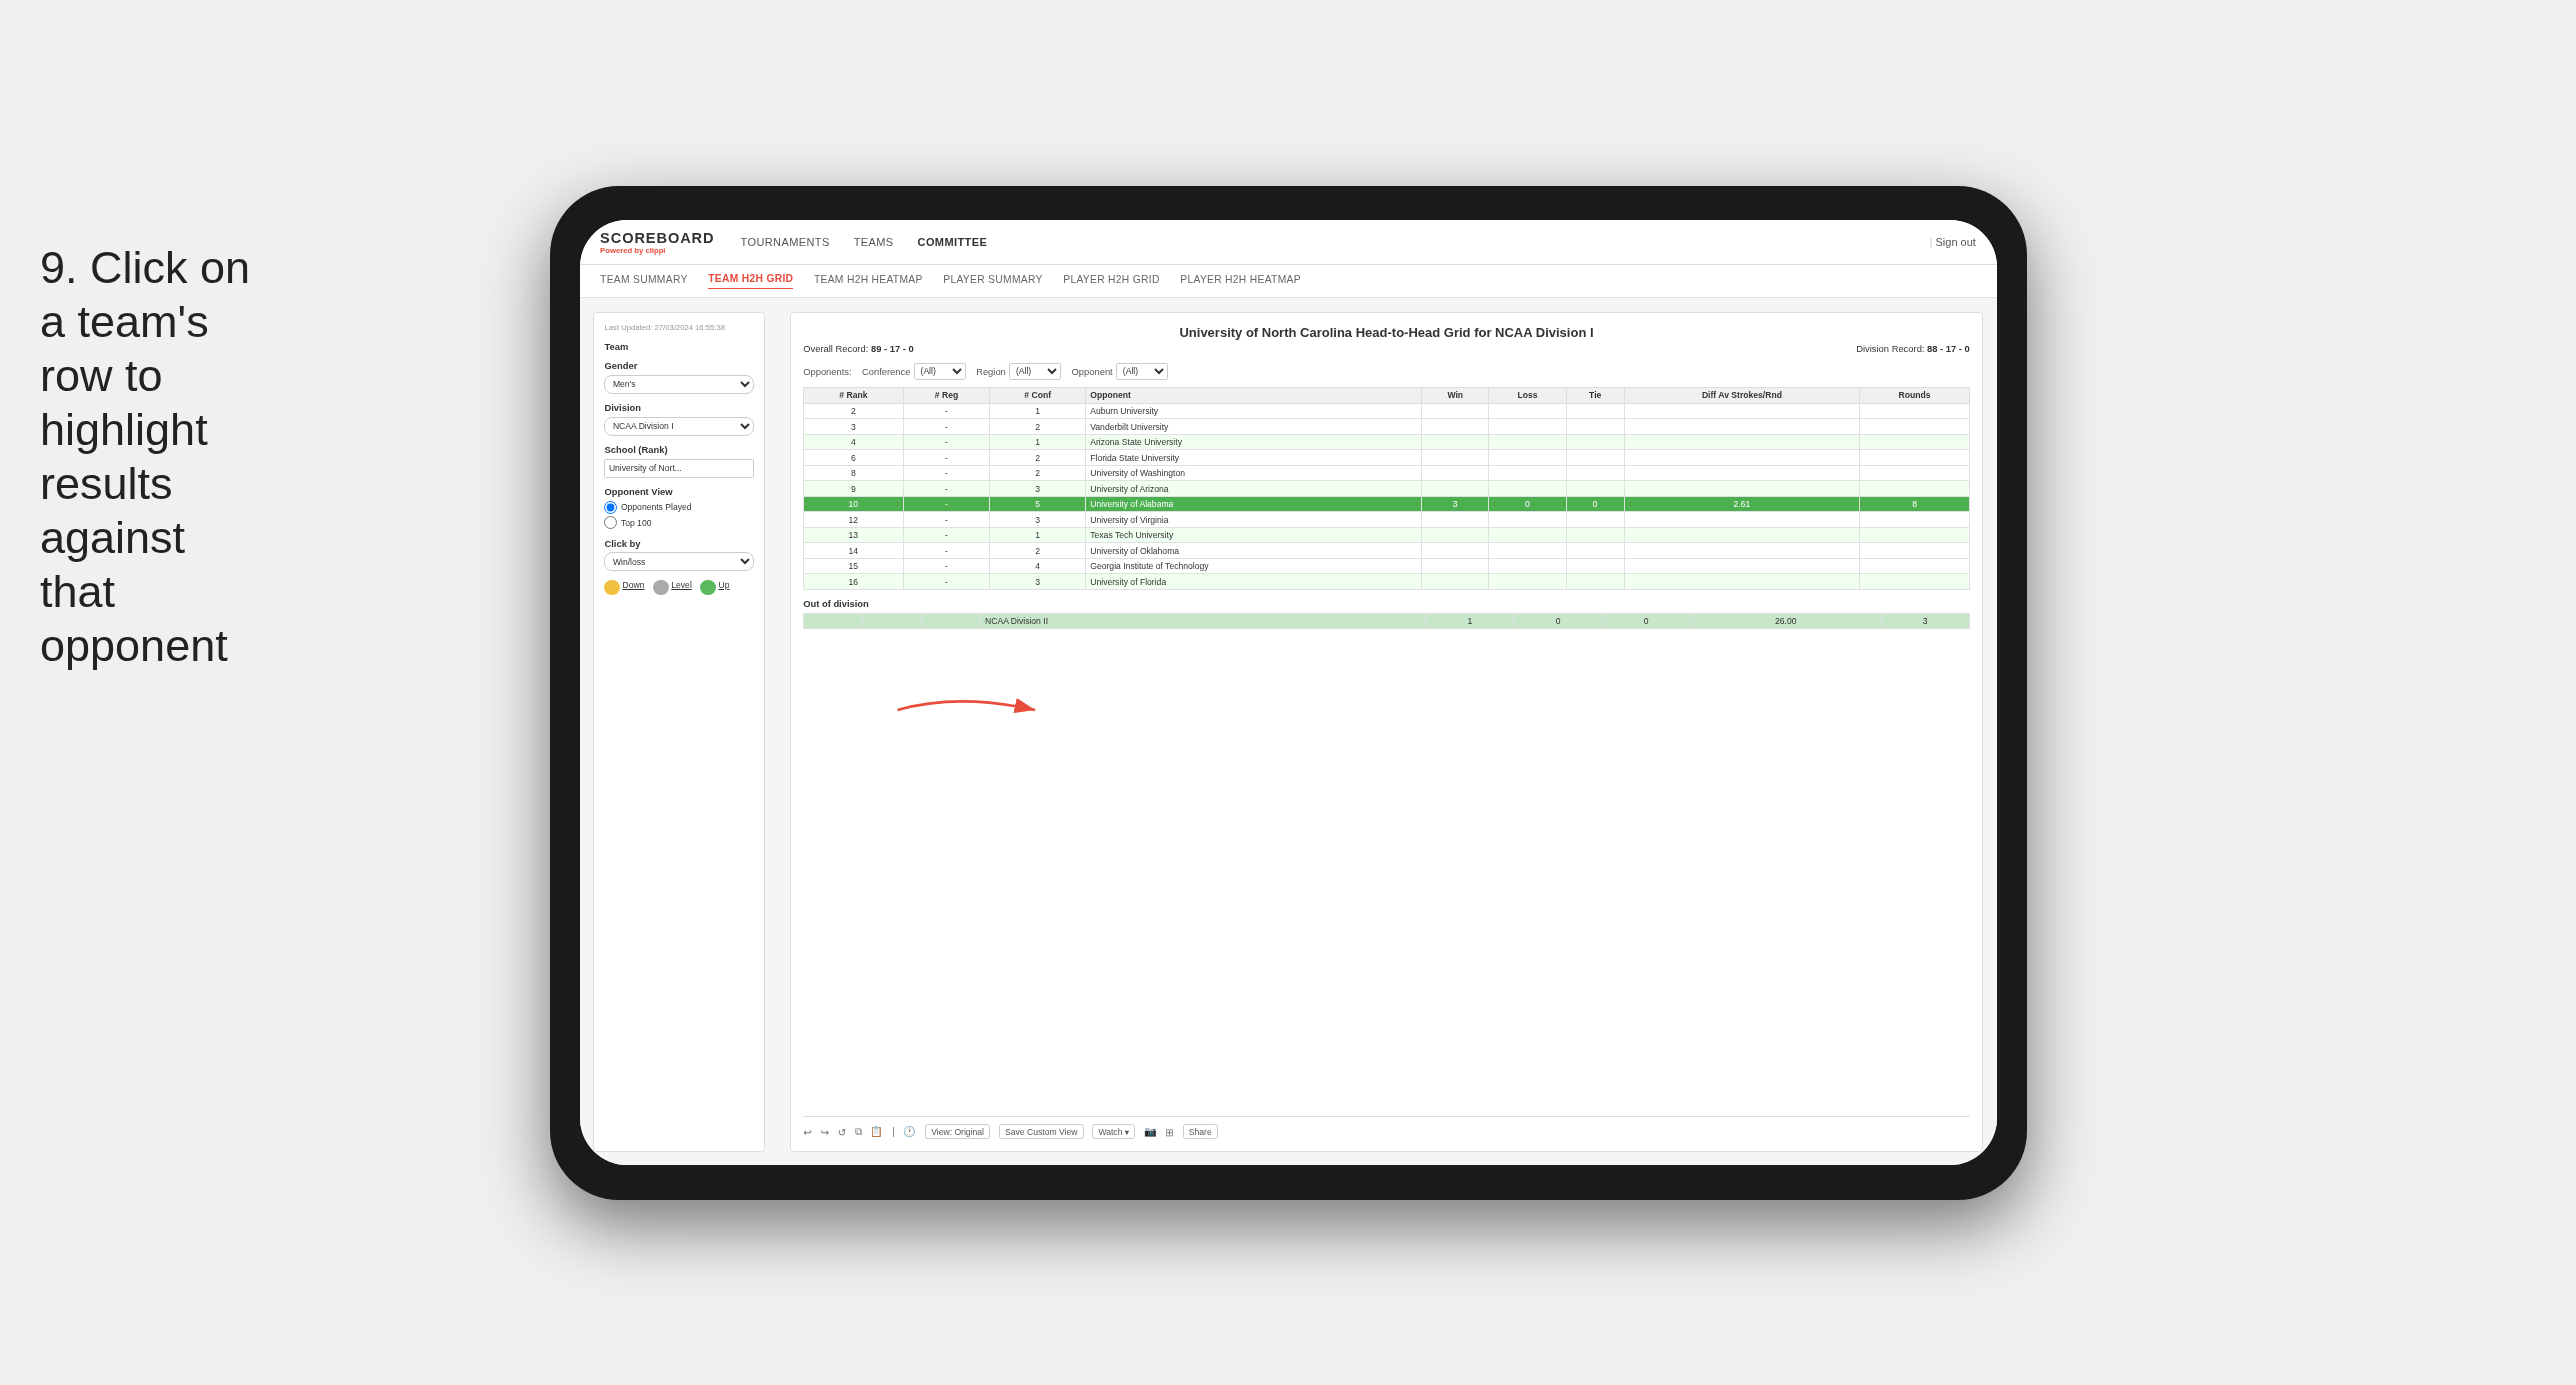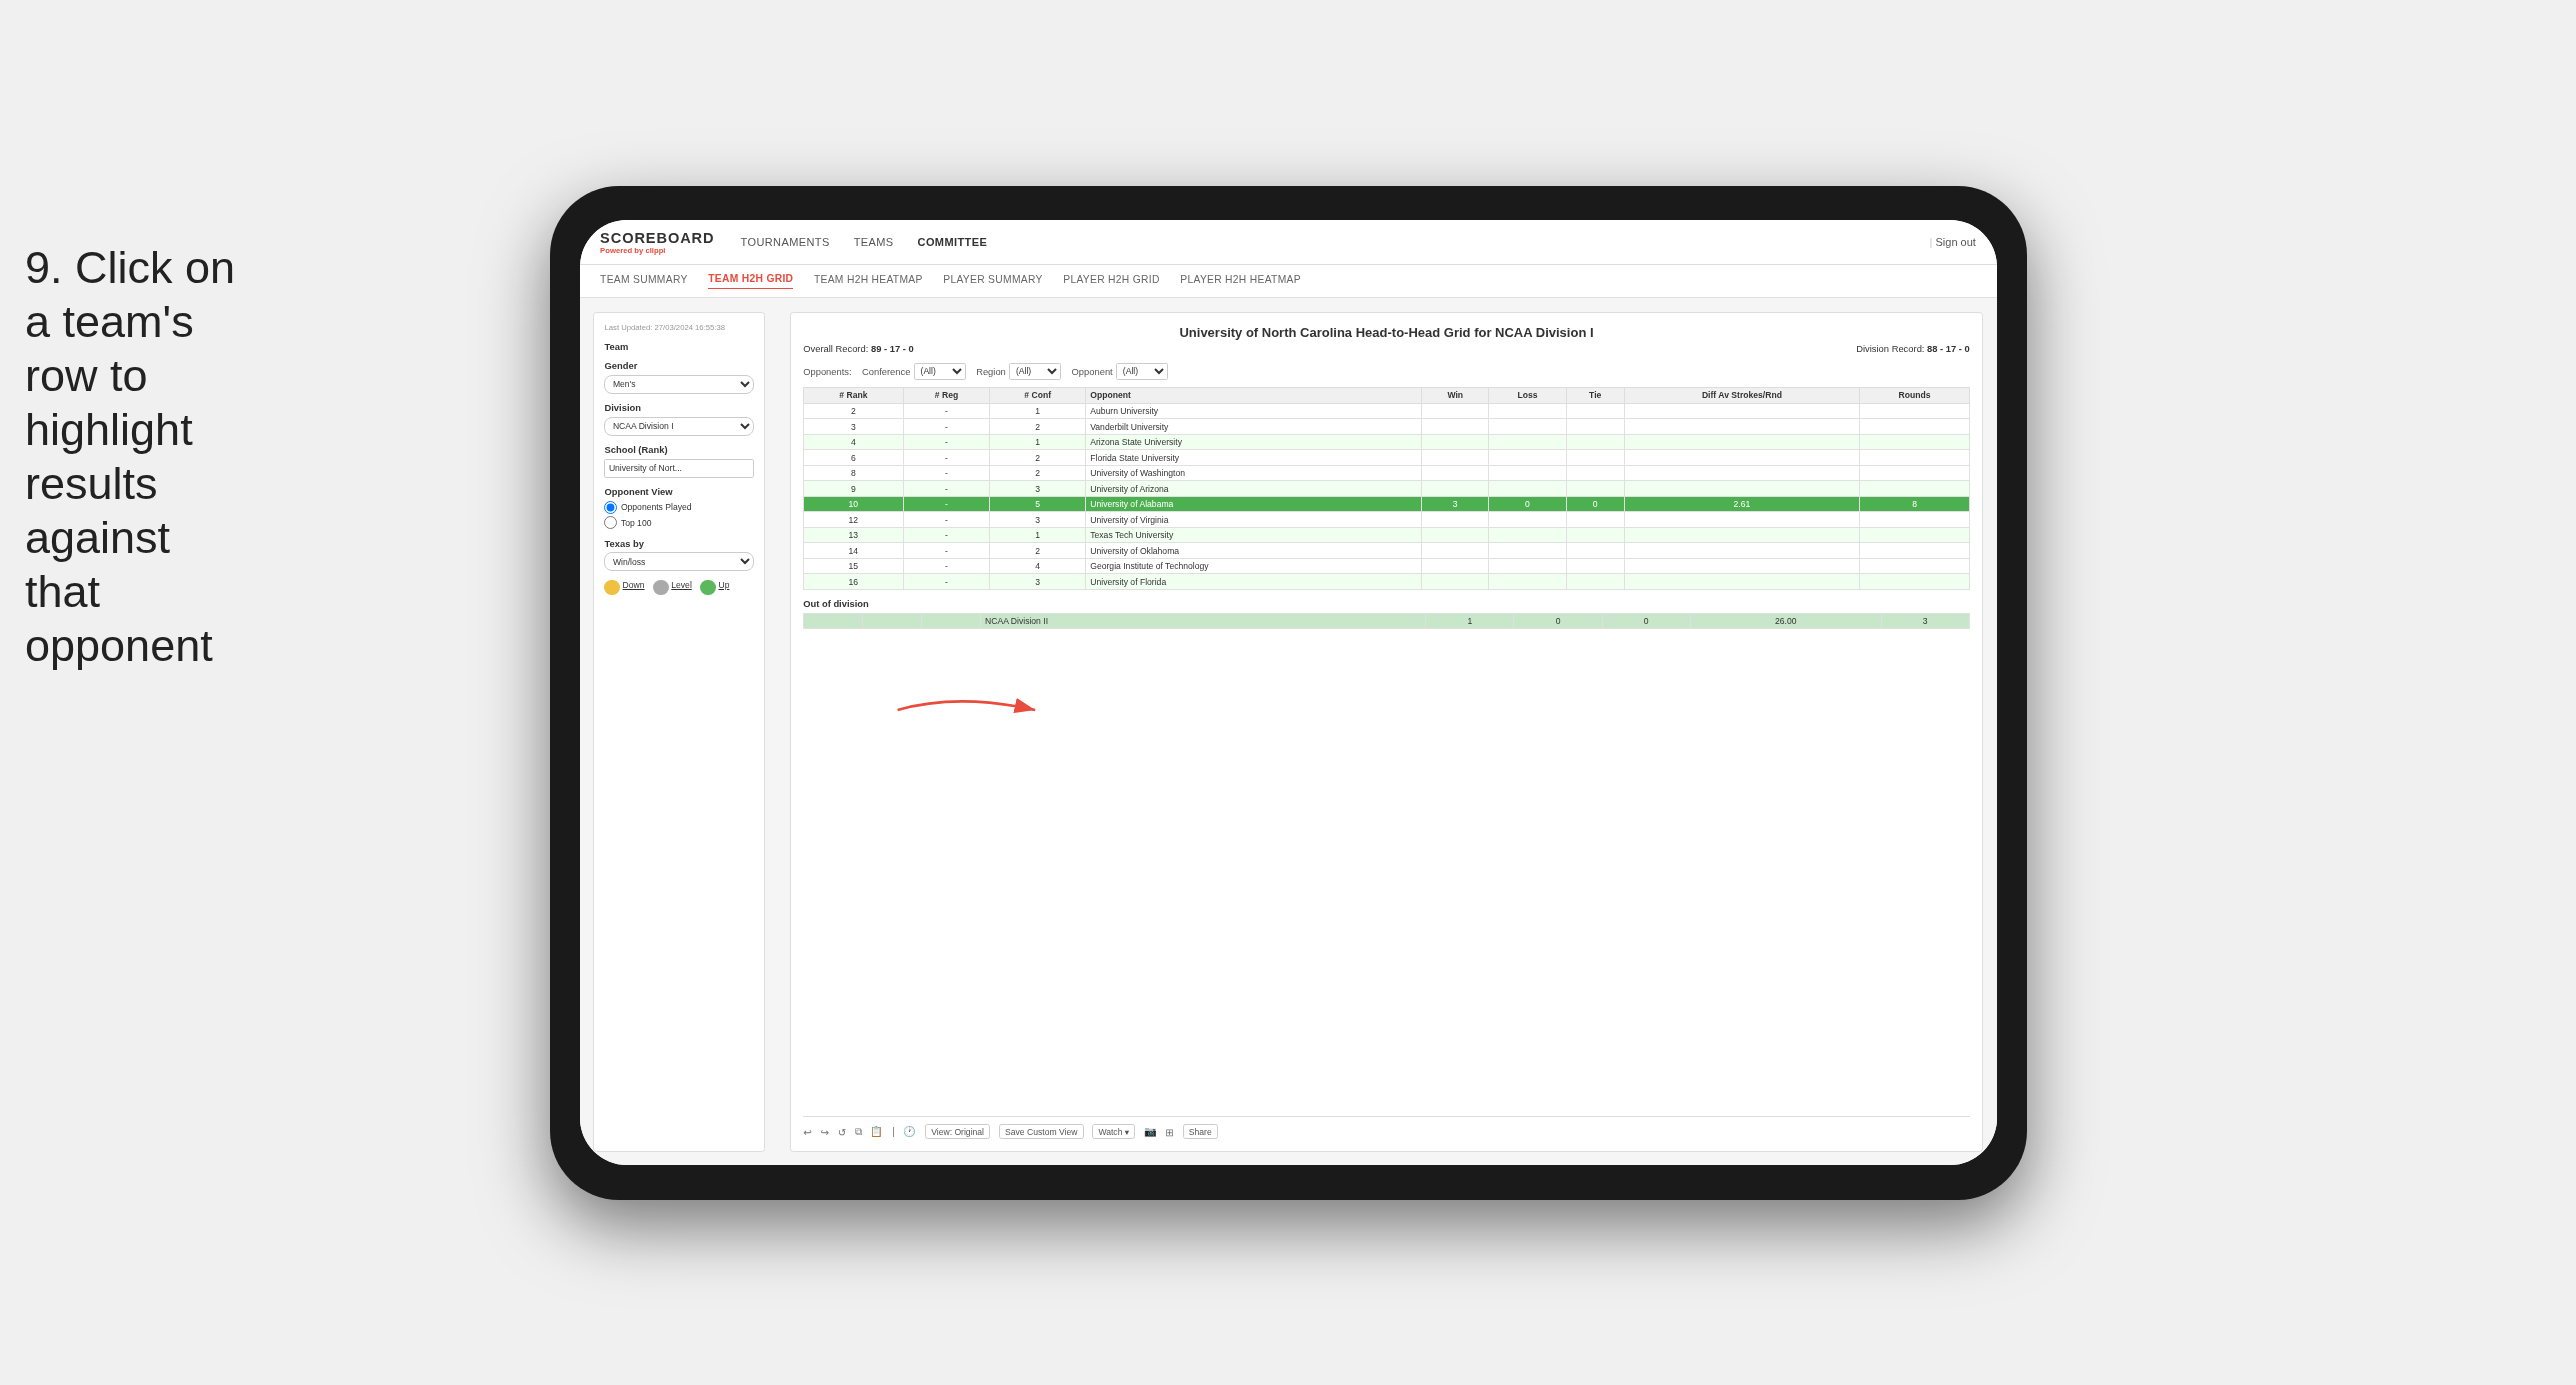--- a/index.html
+++ b/index.html
@@ -9,21 +9,21 @@
       width: 2576px;
       height: 1385px;
       display: flex;
       align-items: center;
       justify-content: center;
       position: relative;
     }
 
     .instruction-text {
       position: absolute;
-      left: 25px;
+      left: 40px;
       top: 241px;
       width: 223px;
       font-size: 45px;
       font-weight: 400;
       color: #222;
       line-height: 1.2;
     }
 
     .device-frame {
       width: 1477px;
@@ -447,21 +447,21 @@
               <span>Opponents Played</span>
             </label>
             <label class="radio-item">
               <input type="radio" style="">
               <span>Top 100</span>
             </label>
           </div>
         </div>
 
         <div class="left-panel-section">
-          <div class="left-panel-label">Texas by</div>
+          <div class="left-panel-label">Click by</div>
           <select class="left-panel-select">
             <option>Win/loss</option>
           </select>
         </div>
 
         <div class="legend-row">
           <div class="legend-item">
             <div class="legend-dot dot-yellow"></div>
             <span>Down</span>
           </div>

